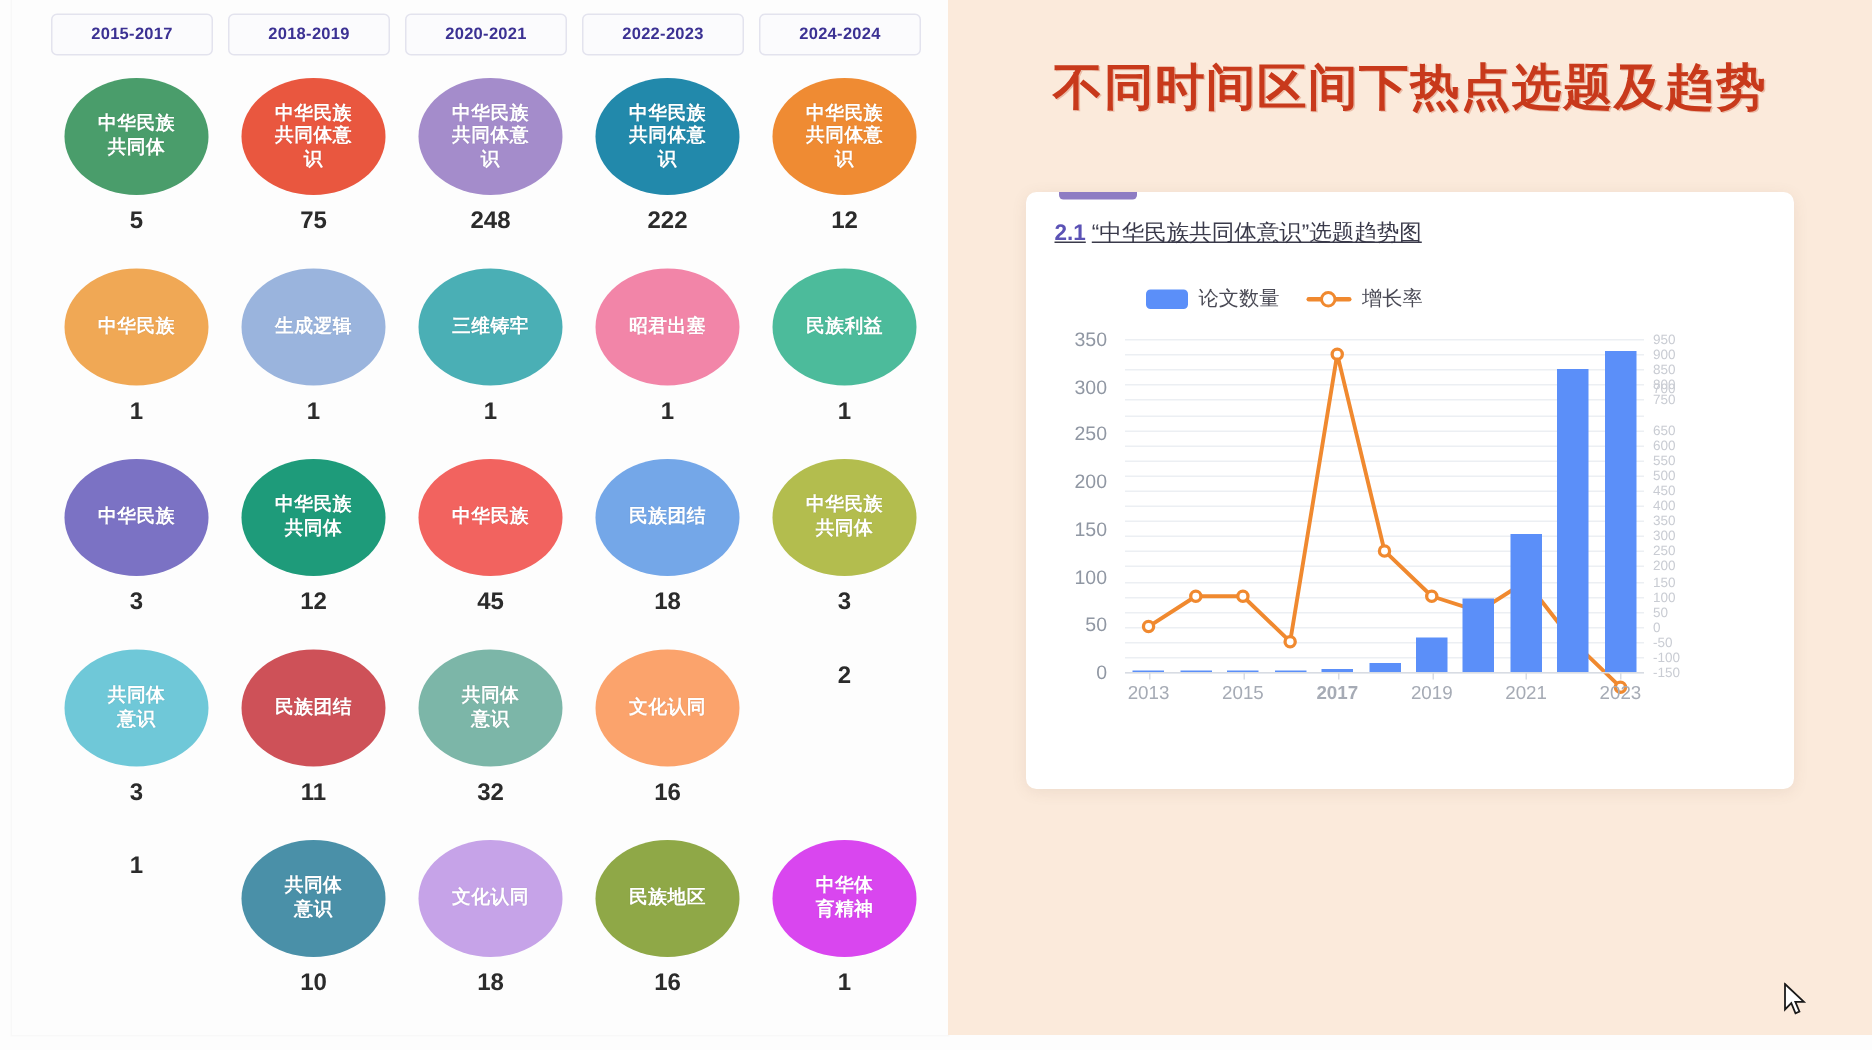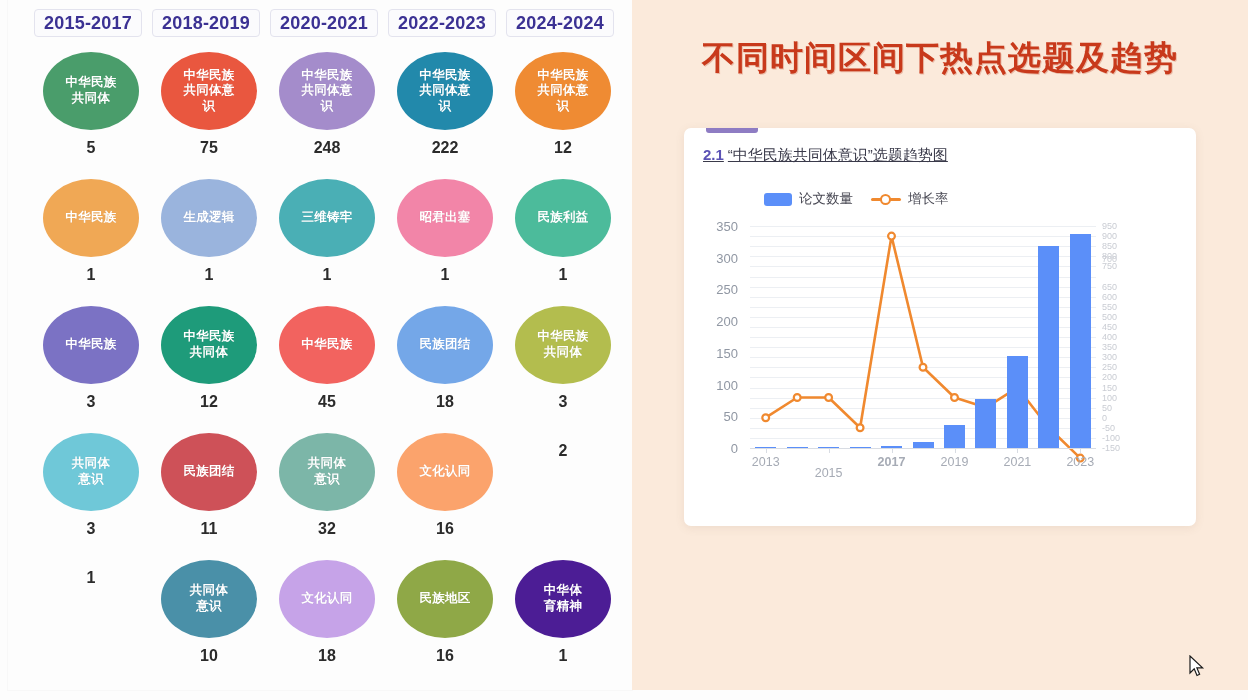--- a/index.html
+++ b/index.html
@@ -22,21 +22,21 @@
     position: absolute; left: 26px; top: 9px;
     display: flex; gap: 10px;
   }
   .year-tab {
     width: 108px; height: 28px;
     background: #fbfbfd;
     border: 1px solid #e3e3ee;
     border-radius: 4px;
     display: flex; align-items: center; justify-content: center;
     color: #3b3193;
-    font-size: 18px; font-weight: bold; letter-spacing: .2px;
+    font-size: 11px; font-weight: bold; letter-spacing: .2px;
     cursor: pointer;
   }
 
   #bubble-grid {
     position: absolute; left: 24px; top: 52px;
     display: flex; flex-direction: column; gap: 0px;
   }
   .bubble-row { display: flex; gap: 0px; height: 127px; }
   .bubble-cell {
     width: 118px;
@@ -387,21 +387,21 @@
           </div>
           <div class="bubble-cell">
             <div class="bubble" style="background: rgb(143, 168, 71);">
               <div>
                 <span>民族地区</span>
               </div>
             </div>
             <div class="bubble-count">16</div>
           </div>
           <div class="bubble-cell">
-            <div class="bubble" style="background: #4c1d95;">
+            <div class="bubble" style="background: #d946ef;">
               <div>
                 <span>中华体</span>
                 <span>育精神</span>
               </div>
             </div>
             <div class="bubble-count">1</div>
           </div>
         </div>
       </div>
 
@@ -519,21 +519,21 @@
             <div class="bar" style="height: 92px; left: 256.9px; background: rgb(91, 143, 249);"></div>
             <div class="bar" style="height: 201.7px; left: 288.3px; background: rgb(91, 143, 249);"></div>
             <div class="bar" style="height: 214.4px; left: 319.8px; background: rgb(91, 143, 249);"></div>
           </div>
 
         <div id="x-axis-line"></div>
 
       <div class="xtickmark" style="left: 67.7px;"></div>
           <div class="xtick" style="left: 67.7px;">2013</div>
           <div class="xtickmark" style="left: 130.6px;"></div>
-          <div class="xtick" style="left: 130.6px; margin-top: 11px;">2015</div>
+          <div class="xtick" style="left: 130.6px;">2015</div>
           <div class="xtickmark" style="left: 193.5px;"></div>
           <div class="xtick" style="left: 193.5px; font-weight: bold;">2017</div>
           <div class="xtickmark" style="left: 256.5px;"></div>
           <div class="xtick" style="left: 256.5px;">2019</div>
           <div class="xtickmark" style="left: 319.4px;"></div>
           <div class="xtick" style="left: 319.4px;">2021</div>
           <div class="xtickmark" style="left: 382.3px;"></div>
           <div class="xtick" style="left: 382.3px;">2023</div>
         </div>
     </div>

